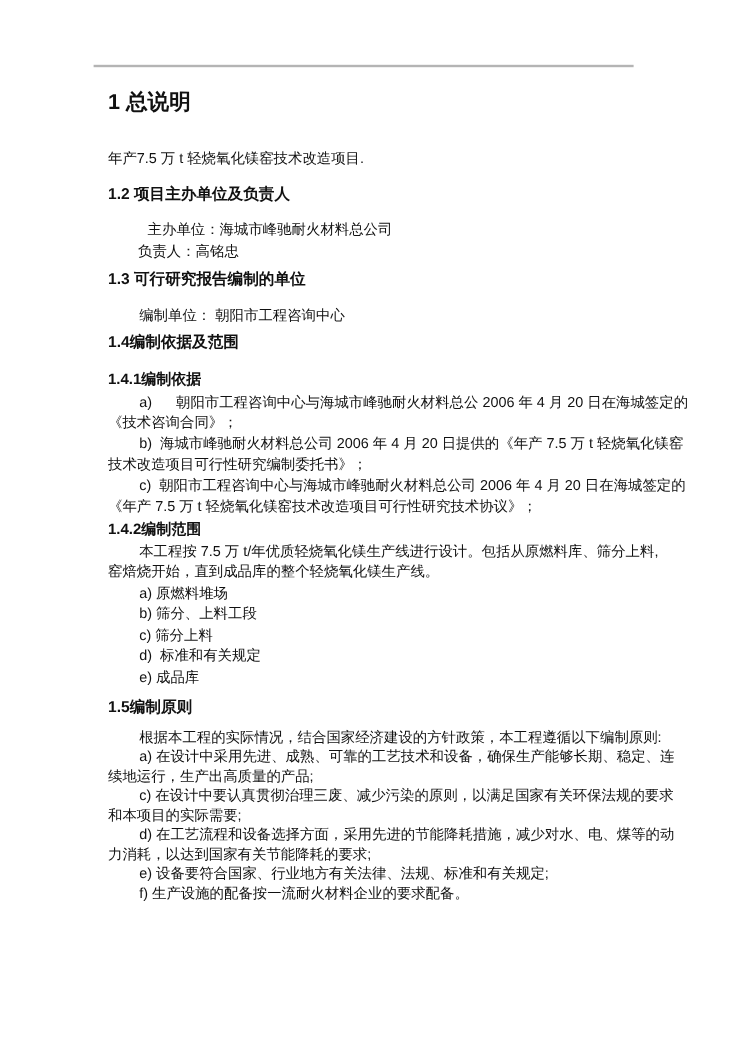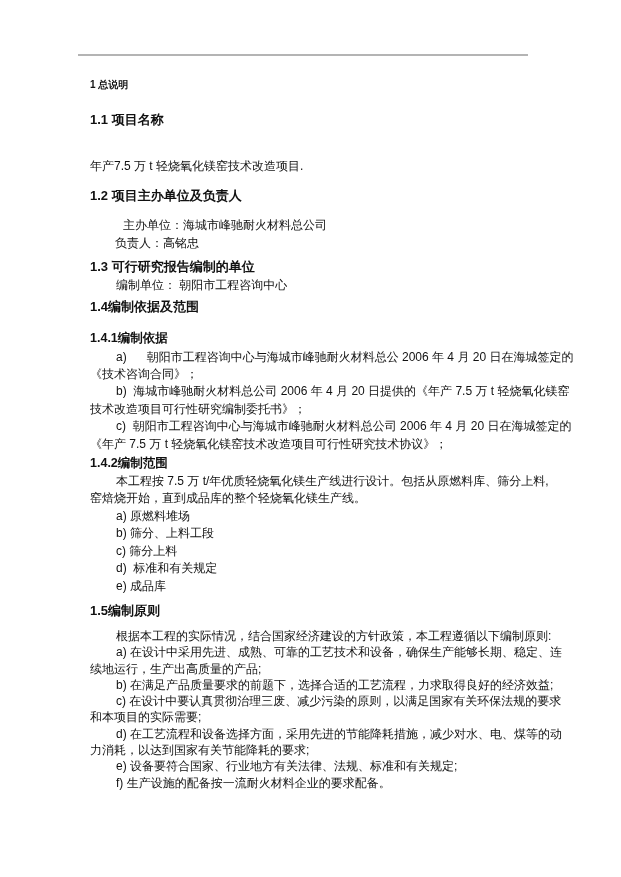--- a/index.html
+++ b/index.html
@@ -17,21 +17,21 @@
     width: 450px;
     height: 2px;
     background: #b4b4b4;
   }
   .content {
     margin-left: 90px;
     width: 460px;
   }
   .h1 {
     margin: 20px 0 0 0;
-    font-size: 10px;
+    font-size: 18px;
     line-height: 18px;
     font-weight: bold;
     white-space: pre;
   }
   .h2 {
     margin: 0;
     font-size: 13px;
     line-height: 16px;
     font-weight: bold;
     white-space: pre;
@@ -51,40 +51,39 @@
   .h3-142 { margin-top: 2px; }
   .h2-15 { margin-top: 8px; }
   .ln {
     font-size: 12px;
     line-height: 17.4px;
     white-space: pre;
   }
   .grp { margin: 0; }
   .grp-p1 { margin-top: 30px; }
   .grp-12 { margin-top: 13px; line-height: 17.5px; }
-  .grp-13 { margin-top: 2px; }
+  .grp-13 { margin-top: 14px; }
   .grp-141 { margin-top: 3px; }
   .grp-142 { margin-top: 2px; }
   .grp-15 { margin-top: 9px; }
   .grp-15 .ln { line-height: 16.3px; }
   .ind1 { padding-left: 26px; }
   .ind2 { padding-left: 33px; }
   .ind3 { padding-left: 25px; }
 </style>
 </head>
 <body>
 
 <div class="page">
   <div class="rule"></div>
 
   <div class="content">
 
     <div class="h1">1 总说明</div>
 
-    <div class="h2 h2-11">1.1 项目名称</div>
     <div class="grp grp-p1">
       <div class="ln">年产7.5 万 t 轻烧氧化镁窑技术改造项目.</div>
     </div>
 
     <div class="h2 h2-12">1.2 项目主办单位及负责人</div>
     <div class="grp grp-12">
       <div class="ln ind2">主办单位：海城市峰驰耐火材料总公司</div>
       <div class="ln ind3">负责人：高铭忠</div>
     </div>
 
@@ -114,21 +113,20 @@
       <div class="ln ind1">c) 筛分上料</div>
       <div class="ln ind1">d)  标准和有关规定</div>
       <div class="ln ind1">e) 成品库</div>
     </div>
 
     <div class="h2 h2-15">1.5编制原则</div>
     <div class="grp grp-15">
       <div class="ln ind1">根据本工程的实际情况，结合国家经济建设的方针政策，本工程遵循以下编制原则:</div>
       <div class="ln ind1">a) 在设计中采用先进、成熟、可靠的工艺技术和设备，确保生产能够长期、稳定、连</div>
       <div class="ln">续地运行，生产出高质量的产品;</div>
-      <div class="ln ind1">b) 在满足产品质量要求的前题下，选择合适的工艺流程，力求取得良好的经济效益;</div>
       <div class="ln ind1">c) 在设计中要认真贯彻治理三废、减少污染的原则，以满足国家有关环保法规的要求</div>
       <div class="ln">和本项目的实际需要;</div>
       <div class="ln ind1">d) 在工艺流程和设备选择方面，采用先进的节能降耗措施，减少对水、电、煤等的动</div>
       <div class="ln">力消耗，以达到国家有关节能降耗的要求;</div>
       <div class="ln ind1">e) 设备要符合国家、行业地方有关法律、法规、标准和有关规定;</div>
       <div class="ln ind1">f) 生产设施的配备按一流耐火材料企业的要求配备。</div>
     </div>
 
   </div>
 </div>

